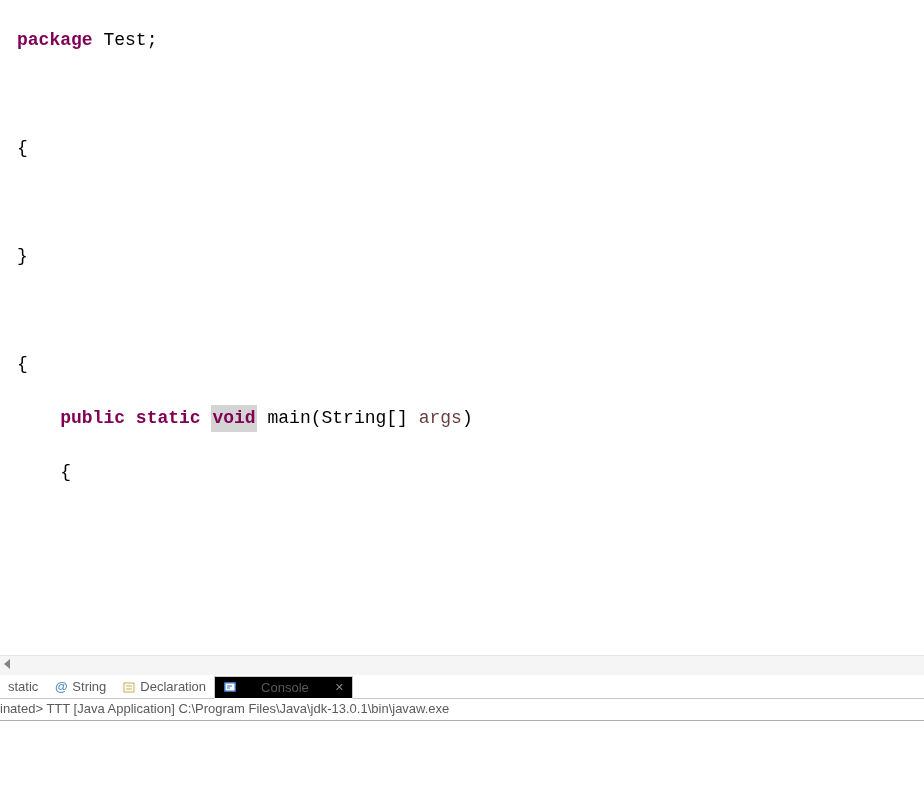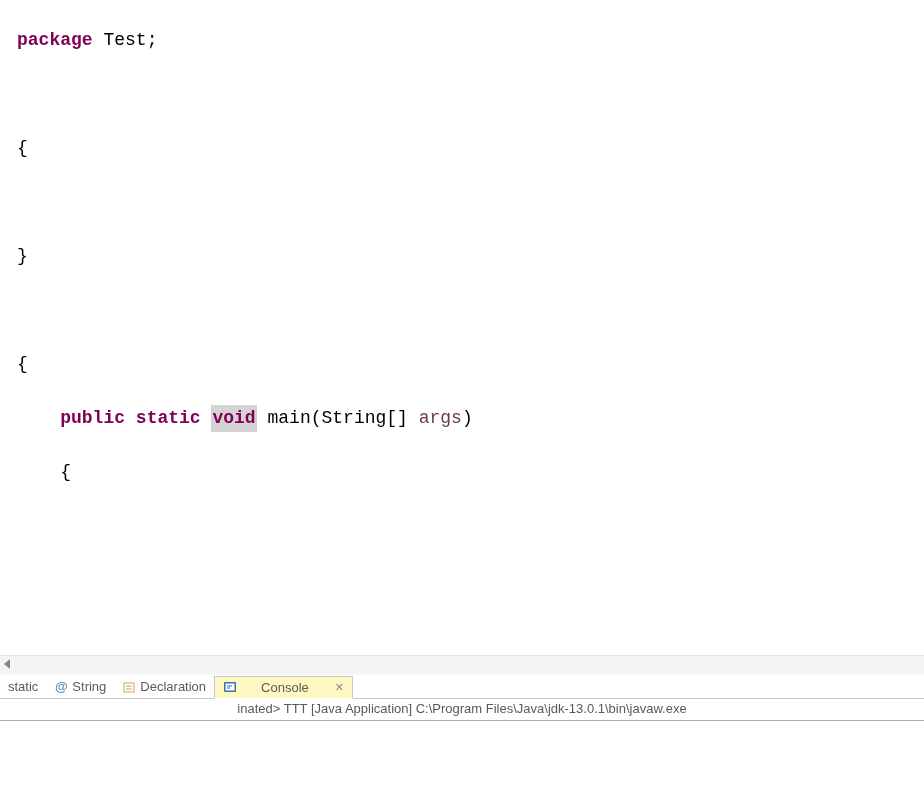--- a/index.html
+++ b/index.html
@@ -66,21 +66,21 @@
   }
   .tab {
     display: flex;
     align-items: center;
     padding: 0 8px;
     gap: 4px;
     height: 100%;
     cursor: pointer;
   }
   .tab.active {
-    background: #fef9c3;
+    background: #000000;
     border: 1px solid #c8c8c8;
     border-bottom: 1px solid #ffffff;
     margin-bottom: -1px;
     gap: 24px;
   }
   .tab-icon {
     display: inline-flex;
     width: 14px; height: 14px;
     align-items: center; justify-content: center;
   }
@@ -88,21 +88,20 @@
     font-size: 11px;
     color: #888;
     margin-left: 2px;
   }
   .console-header {
     font-family: 'Segoe UI', Arial, sans-serif;
     font-size: 13px;
     color: #5a5a5a;
     padding: 2px 0 4px 0;
     border-bottom: 1px solid #aeaeae;
-    text-align: center;
   }
   .console-body {
     height: 80px;
     background: #ffffff;
   }
 </style>
 </head>
 <body>
 
 <div class="editor-area">

